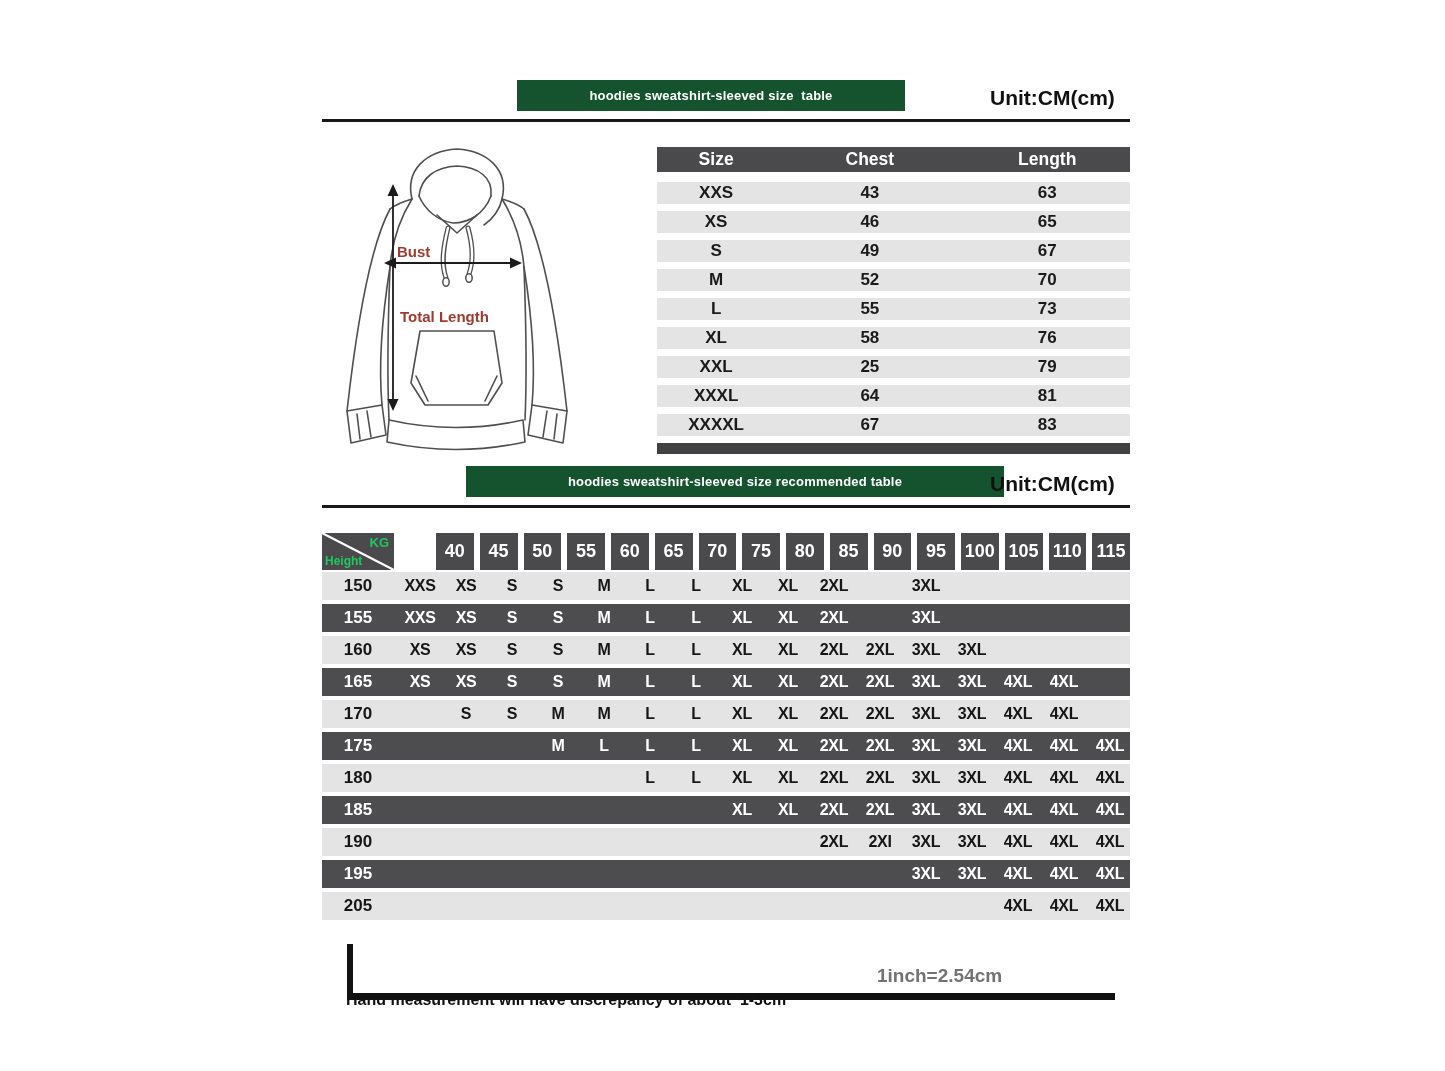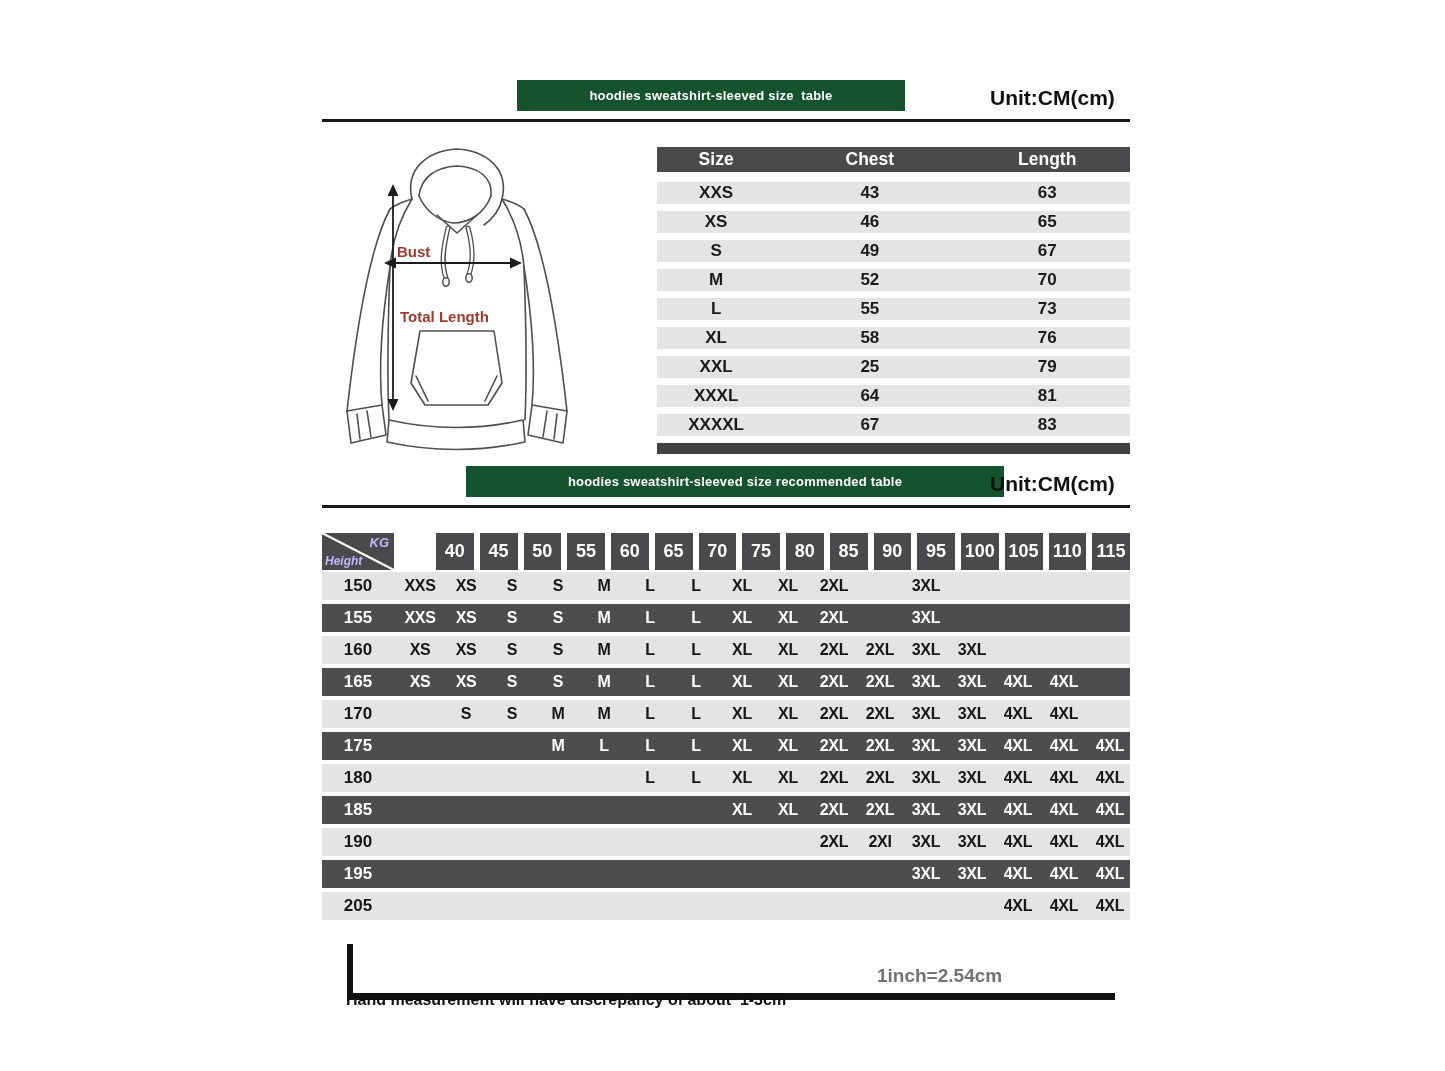--- a/index.html
+++ b/index.html
@@ -37,21 +37,21 @@
   .st-row     { display:flex; align-items:center; background:#e4e4e4; color:#1a1a1a;
                 font-weight:bold; font-size:17px; height:22px; margin-bottom:7px; }
   .st-c0 { width:25%; text-align:center; }
   .st-c1 { width:40%; text-align:center; }
   .st-c2 { width:35%; text-align:center; }
   .st-footerbar { height:11px; background:#414143; margin-top:6px; }
 
   
   .rec-table  { position:absolute; left:322px; top:533px; width:808px; }
   .rec-header { display:flex; gap:6px; height:37px; margin-bottom:2px; }
-  .corner     { position:relative; flex:none; width:72px; background:#4a4a4c; color:#c4b5fd; font-weight:bold;font-style:italic; }
+  .corner     { position:relative; flex:none; width:72px; background:#4a4a4c; color:#22c55e; font-weight:bold; }
   .corner .diag { position:absolute; left:0; top:0; width:100%; height:100%; }
   .corner .diag line { stroke:#fff; stroke-width:2.2; }
   .corner .kg     { position:absolute; top:2px; right:5px; font-size:13px; }
   .corner .hlabel { position:absolute; bottom:2px; left:3px; font-size:12px; }
   .weights { display:flex; gap:6px; flex:1;padding-left:36px; }
   .w-cell  { flex:1; background:#4a4a4c; color:#fff; font-weight:bold; font-size:18px;
              display:flex; align-items:center; justify-content:center; }
   .rec-row { display:grid; grid-template-columns:72px repeat(16,1fr); column-gap:6px;
              align-items:center; height:28px; margin-bottom:4px; text-align:center;
              font-weight:bold; font-size:16px; letter-spacing:-0.3px; }

